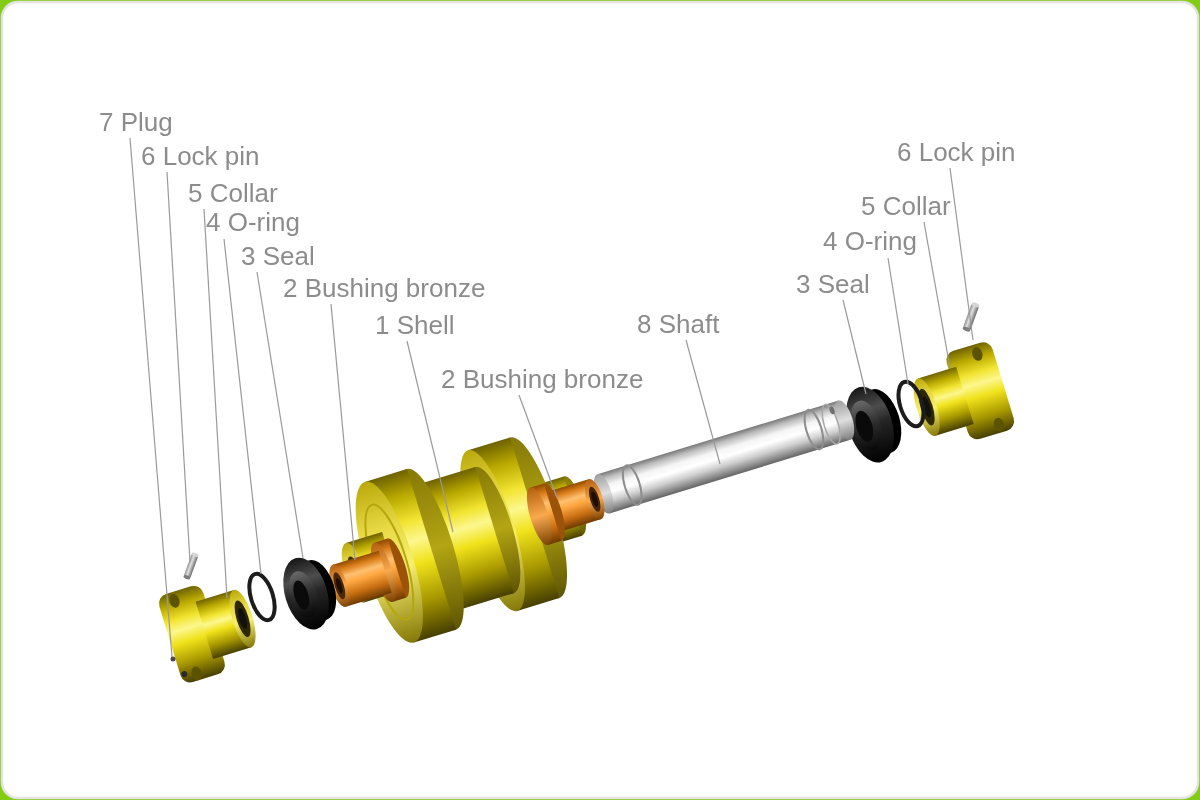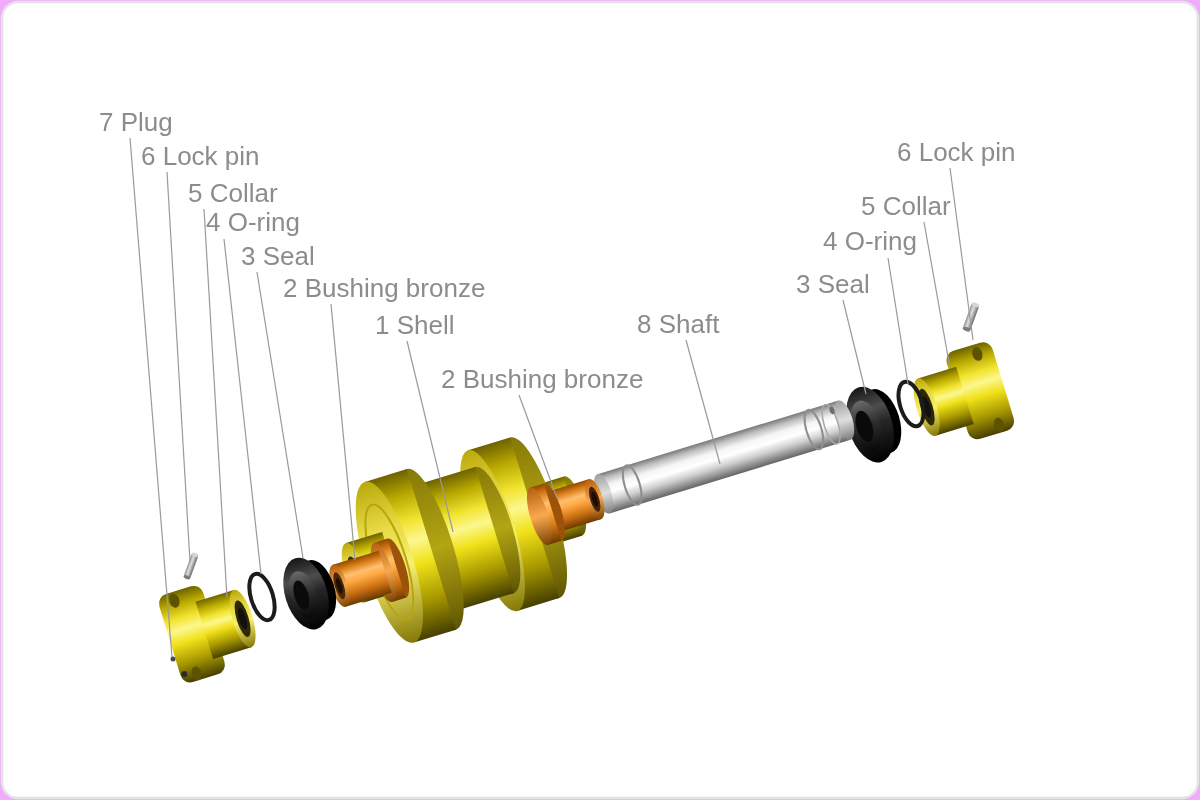--- a/index.html
+++ b/index.html
@@ -1,16 +1,16 @@
 <!DOCTYPE html>
 <html><head>
 <meta charset="utf-8">
 <style>
   html,body{margin:0;padding:0;background:#ffffff;}
-  .stage{position:relative;width:1200px;height:800px;background:#f0abfc;overflow:hidden;font-family:"Liberation Sans",sans-serif;}
+  .stage{position:relative;width:1200px;height:800px;background:#84cc16;overflow:hidden;font-family:"Liberation Sans",sans-serif;}
   svg{display:block;}
   text.lbl{font-family:"Liberation Sans",sans-serif;font-size:26px;fill:#8c8c8c;}
 </style>
 </head>
 <body>
 
 <div class="stage">
 <svg width="1200" height="800" viewBox="0 0 1200 800">
   <defs>
     <linearGradient id="gY" x1="0" y1="0" x2="0" y2="1">

